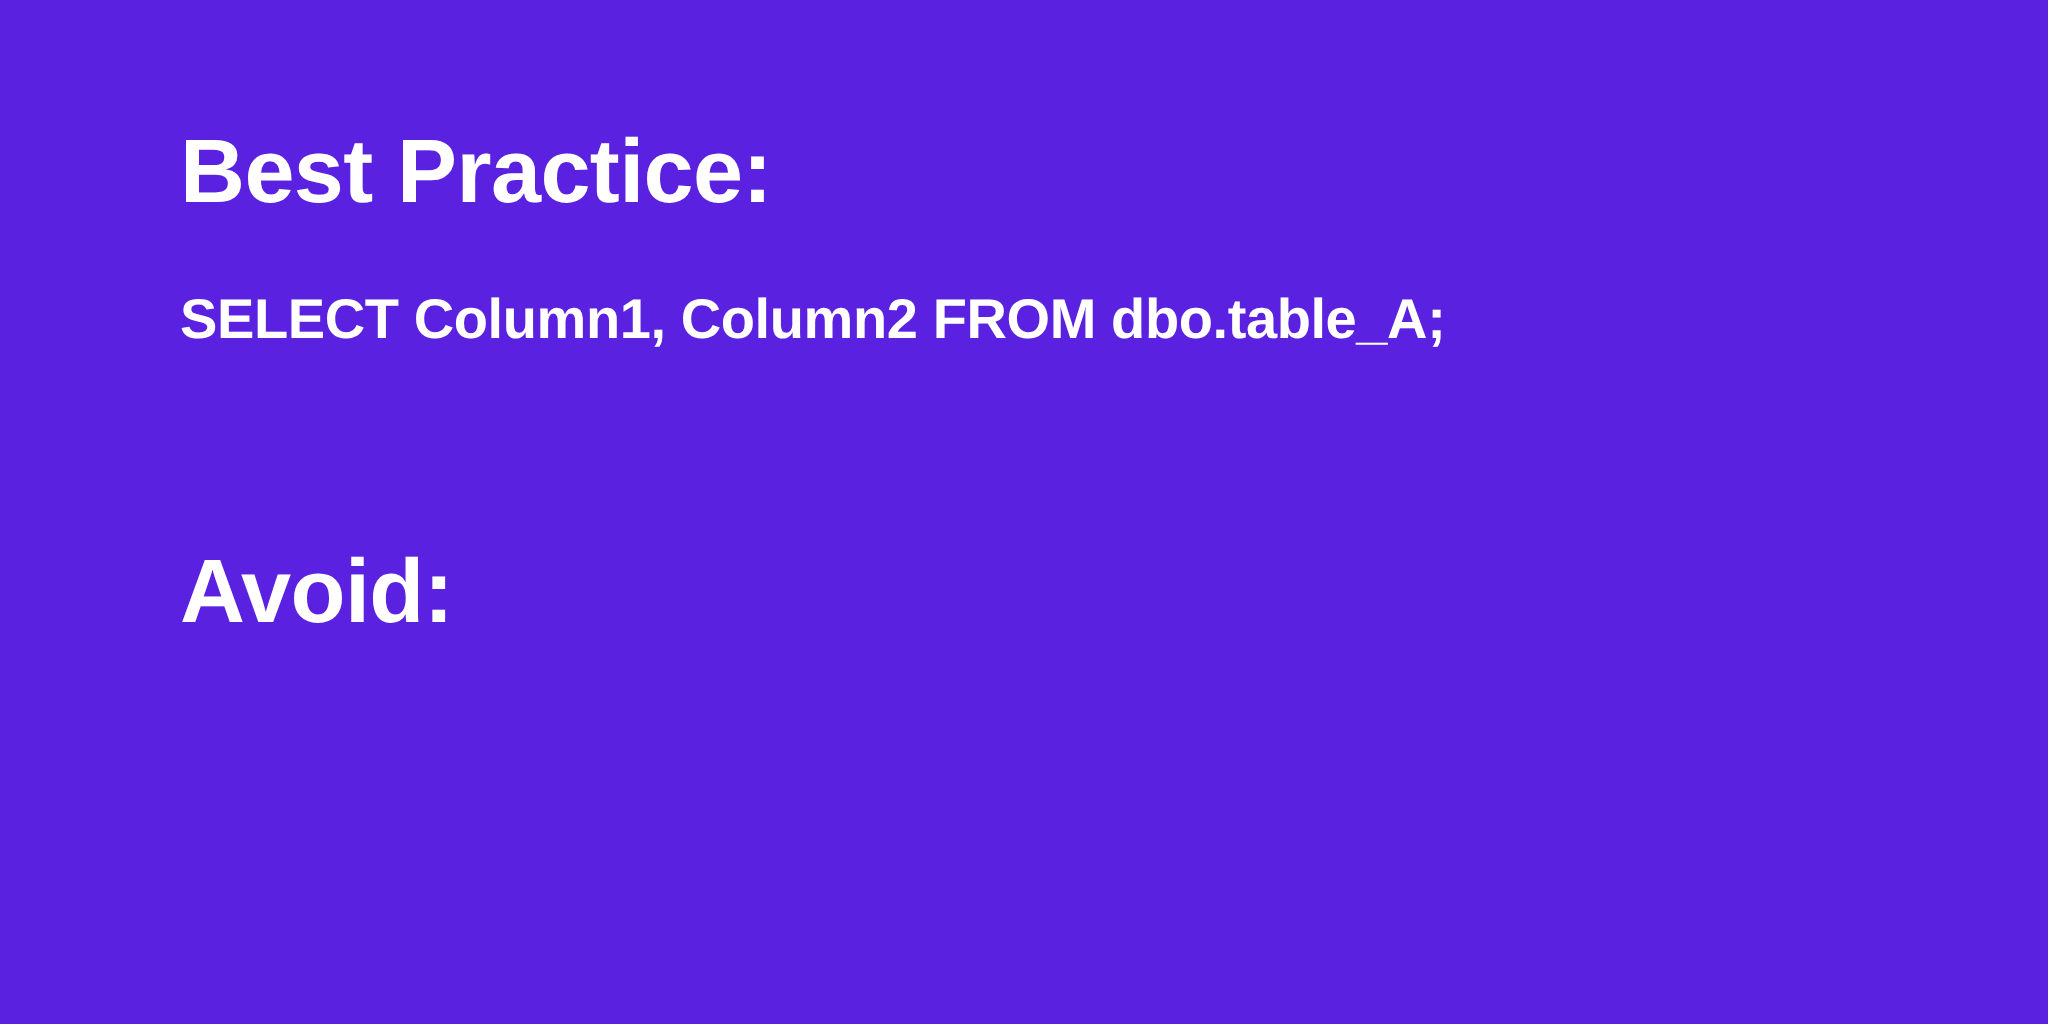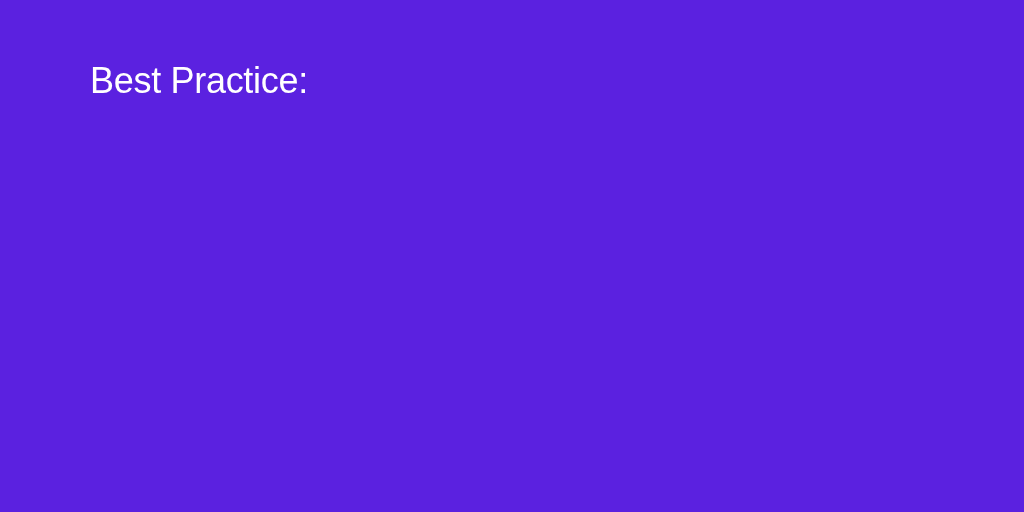--- a/index.html
+++ b/index.html
@@ -11,37 +11,39 @@
       width: 1024px;
       height: 512px;
       background-color: #5b21e0;
       color: #ffffff;
       font-family: -apple-system, BlinkMacSystemFont, 'Segoe UI', Arial, sans-serif;
       padding: 60px 90px;
       display: flex;
       flex-direction: column;
     }
     .heading {
-      font-size: 36px;
-      font-weight: 400;
+      font-size: 45px;
+      font-weight: 700;
       margin-bottom: 32px;
       letter-spacing: -0.3px;
     }
     .code-line {
       font-size: 28px;
       font-weight: 700;
       letter-spacing: -0.2px;
     }
     .section-gap {
       height: 94px;
     }
   </style>
 </head>
 <body>
 
 <div>
   <div class="heading">Best Practice:</div>
+  <div class="code-line">SELECT Column1, Column2 FROM dbo.table_A;</div>
 </div>
 
 <div class="section-gap"></div>
 
 <div>
+  <div class="heading">Avoid:</div>
 </div>
 
 </body></html>

